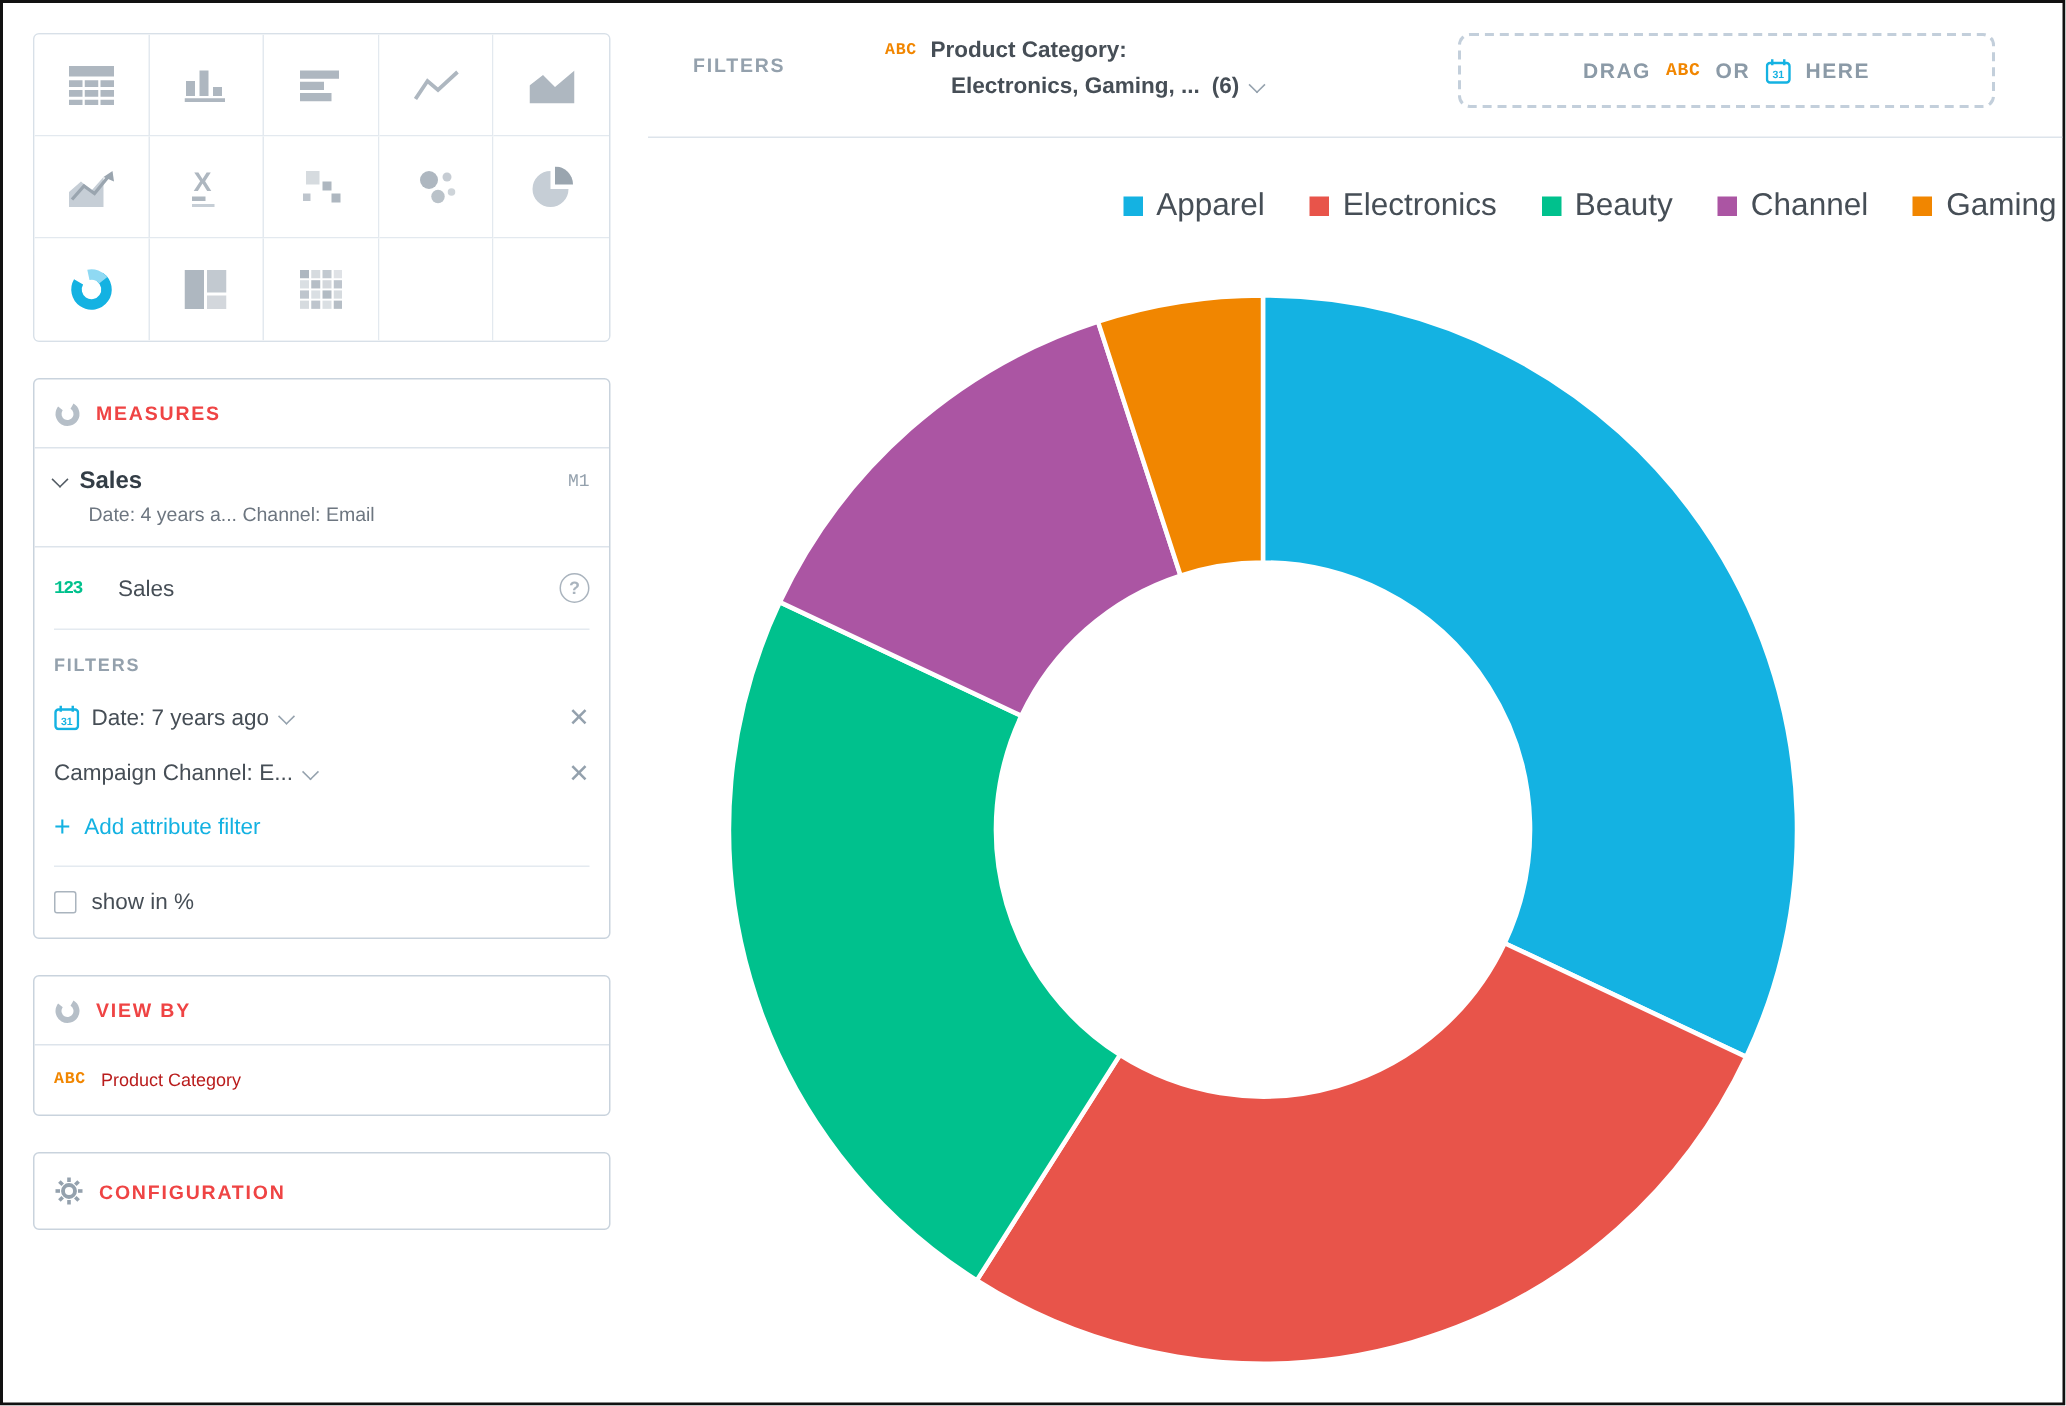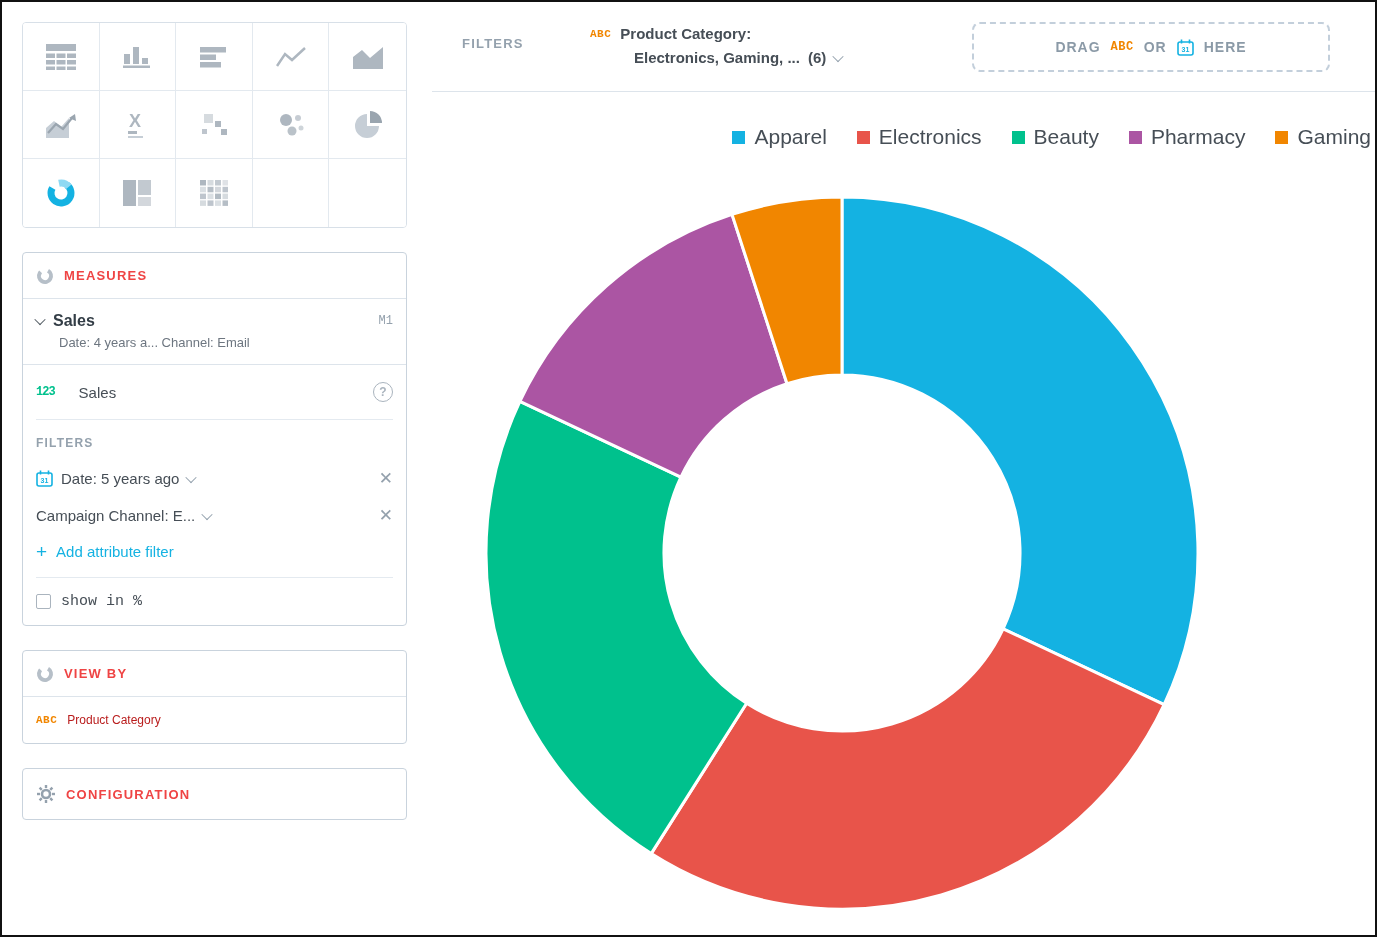--- a/index.html
+++ b/index.html
@@ -48,21 +48,21 @@
 
   .filter-row{display:flex;align-items:center;gap:8px;padding:10px 13px;font-size:15px;color:#464e56;cursor:pointer;}
   .flex-spacer{flex:1;}
   .remove-x{color:#94a1ad;font-size:17px;line-height:1;cursor:pointer;font-weight:normal;}
   .chev{display:inline-block;width:7px;height:7px;border-right:1.8px solid #94a1ad;border-bottom:1.8px solid #94a1ad;transform:rotate(45deg) translate(-1px,-1px);}
   .chev.dark{border-color:#525b63;}
 
   .add-filter{display:flex;align-items:center;gap:9px;padding:8px 13px 16px;color:#14b2e2;font-size:15px;cursor:pointer;}
   .plus-glyph{font-size:19px;line-height:1;color:#14b2e2;}
 
-  .checkbox-row{display:flex;align-items:center;gap:10px;padding:15px 13px;font-size:15px;color:#464e56;cursor:pointer;font-family:Liberation Mono, monospace;}
+  .checkbox-row{display:flex;align-items:center;gap:10px;padding:15px 13px;font-size:15px;color:#464e56;cursor:pointer;}
   .checkbox{width:15px;height:15px;border:1px solid #aab4be;border-radius:2px;background:#fff;box-sizing:border-box;}
 
   .viewby-item{display:flex;align-items:center;gap:10px;padding:16px 13px;cursor:pointer;}
   .abc-tag{font-family:"Liberation Mono",monospace;font-size:11px;font-weight:bold;color:#f18600;letter-spacing:0.5px;}
   .viewby-label{font-size:12px;color:#b91c1c;}
 
   
   .main{position:absolute;left:430px;top:0;right:0;bottom:0;}
   .topbar{position:absolute;left:0;right:0;top:0;height:89px;border-bottom:1px solid #dde4eb;}
   .topbar-filters-label{position:absolute;left:30px;top:34px;font-size:13px;font-weight:bold;letter-spacing:1.2px;color:#94a1ad;}
@@ -230,21 +230,21 @@
 
       <div class="section-label">FILTERS</div>
 
       <div class="filter-row">
         <svg width="17" height="17" viewBox="0 0 17 17">
             <rect x="1" y="3" width="15" height="13" rx="2" fill="none" stroke="#14b2e2" stroke-width="1.6"></rect>
             <line x1="4.5" y1="0.5" x2="4.5" y2="4.5" stroke="#14b2e2" stroke-width="1.6"></line>
             <line x1="12.5" y1="0.5" x2="12.5" y2="4.5" stroke="#14b2e2" stroke-width="1.6"></line>
             <text x="8.5" y="13" font-size="7" font-weight="bold" text-anchor="middle" fill="#14b2e2">31</text>
           </svg>
-        <span>Date: 5 years ago</span>
+        <span>Date: 7 years ago</span>
         <span class="chev"></span>
         <span class="flex-spacer"></span>
         <span class="remove-x">✕</span>
       </div>
 
       <div class="filter-row">
         <span>Campaign Channel: E...</span>
         <span class="chev"></span>
         <span class="flex-spacer"></span>
         <span class="remove-x">✕</span>
@@ -333,21 +333,21 @@
         <div class="legend-item">
           <span class="legend-swatch" style="background: rgb(232, 84, 74);"></span>
           <span class="legend-label">Electronics</span>
         </div>
         <div class="legend-item">
           <span class="legend-swatch" style="background: rgb(0, 193, 141);"></span>
           <span class="legend-label">Beauty</span>
         </div>
         <div class="legend-item">
           <span class="legend-swatch" style="background: rgb(171, 85, 163);"></span>
-          <span class="legend-label">Pharmacy</span>
+          <span class="legend-label">Channel</span>
         </div>
         <div class="legend-item">
           <span class="legend-swatch" style="background: rgb(241, 134, 0);"></span>
           <span class="legend-label">Gaming</span>
         </div>
       </div>
 
     <svg class="chart-svg" viewBox="0 0 947 848">
         <path d="M 410.0 106.0 A 356 356 0 0 1 732.1 613.6 L 571.1 537.8 A 178.0 178.0 0 0 0 410.0 284.0 Z" fill="#14b2e2" stroke="#ffffff" stroke-width="3" stroke-linejoin="round"></path>
         <path d="M 732.1 613.6 A 356 356 0 0 1 219.2 762.6 L 314.6 612.3 A 178.0 178.0 0 0 0 571.1 537.8 Z" fill="#e8544a" stroke="#ffffff" stroke-width="3" stroke-linejoin="round"></path>

